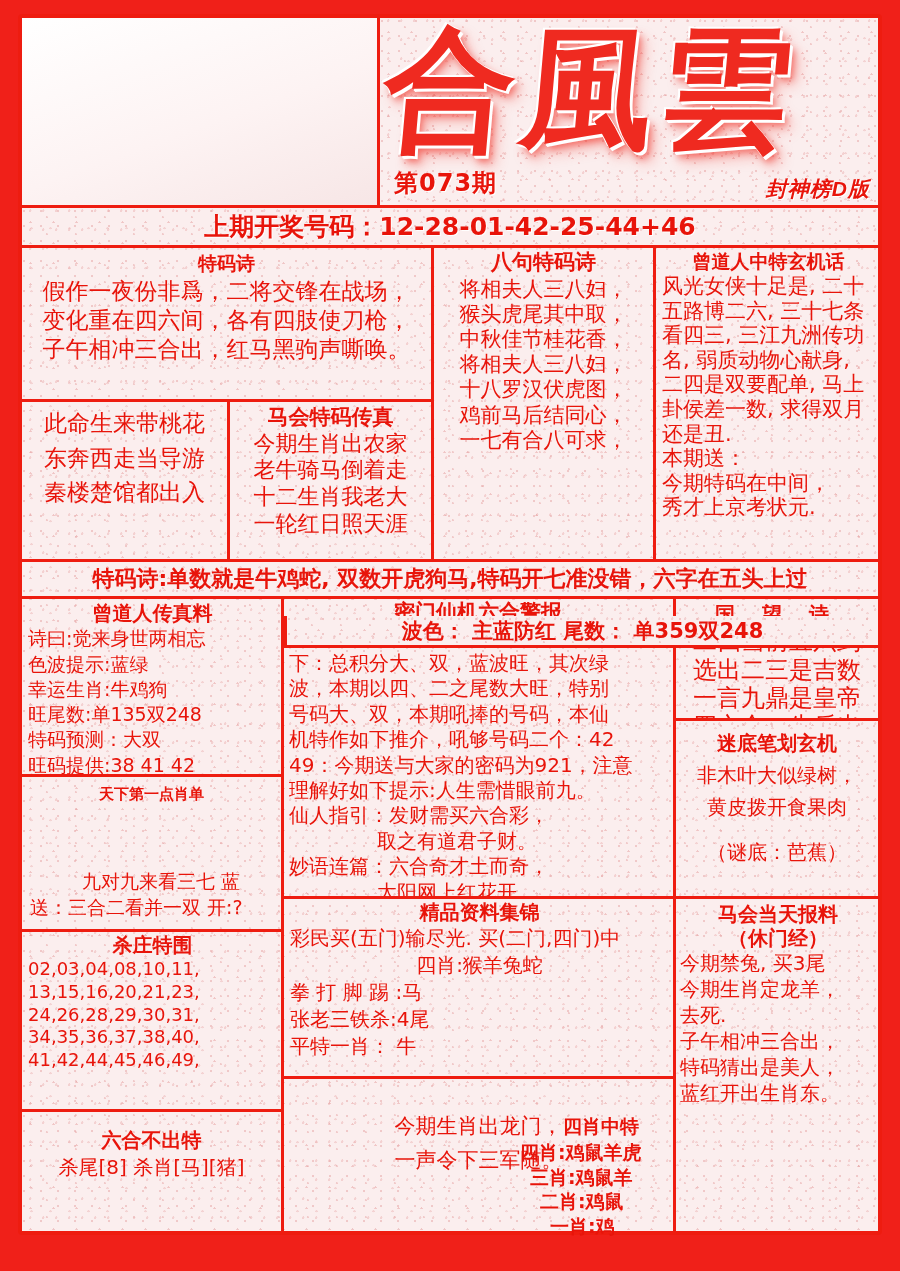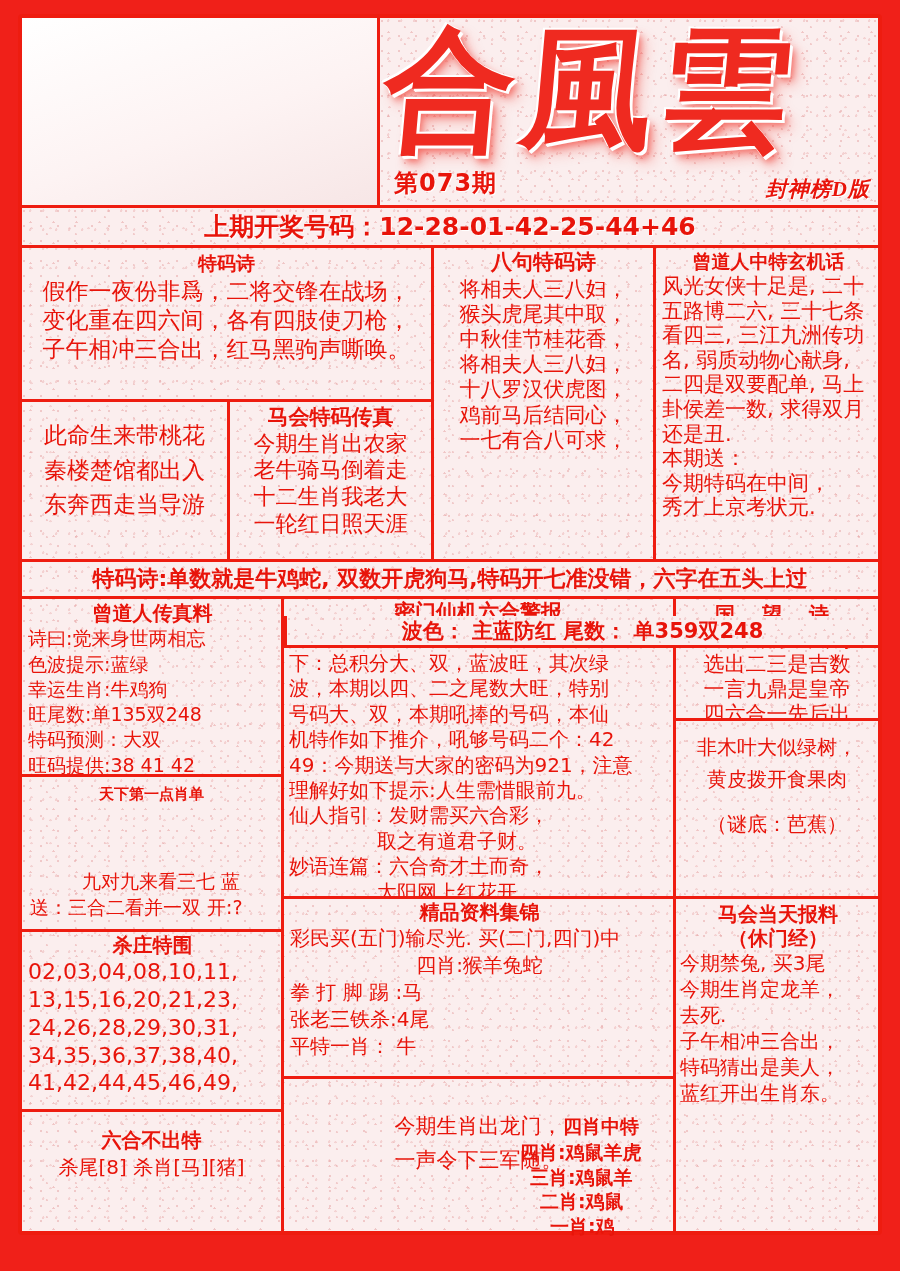--- a/index.html
+++ b/index.html
@@ -94,21 +94,21 @@
     text-shadow: 1px 1px 0 #fff;
   }
   .edition {
     position: absolute;
     right: 8px;
     bottom: 2px;
     font-size: 21px;
     font-weight: 700;
     font-style: italic;
     color: #e8140a;
-    font-family: Liberation Serif, serif;
+    font-family: Liberation Sans, sans-serif;
     text-shadow: 1px 1px 0 #fff;
     letter-spacing: 1px;
   }
   
   .lastdraw {
     flex: 0 0 40px;
     box-sizing: border-box;
     border-bottom: 3px solid #ee1c10;
     display: flex;
     align-items: center;
@@ -145,21 +145,21 @@
   .colA2 { width: 222px; flex: 0 0 222px; }
   .colA3 { flex: 1 1 auto; }
 
   .cellA1a { flex: 0 0 154px; padding-top: 4px; }
   .cellA1a .ttl { font-size: 19px; margin-bottom: 2px; }
   .cellA1a .ln  { font-size: 23px; text-align: center; }
 
   .cellA1b { flex: 1 1 auto; display: flex; }
   .cellA1b .half {
     box-sizing: border-box;
-    padding-top: 16px;
+    padding-top: 4px;
   }
   .half-l { width: 208px; flex: 0 0 208px; border-right: 3px solid #ee1c10; }
   .half-r { flex: 1 1 auto; padding-top: 3px !important; }
   .half-l .ln { font-size: 23px; text-align: center; line-height: 1.5; }
   .half-r .ttl { font-size: 21px; }
   .half-r .ln  { font-size: 22px; text-align: center; line-height: 1.22; }
 
   .colA2 .ttl { font-size: 21px; margin: 2px 0 1px; }
   .colA2 .ln  { font-size: 21px; text-align: center; line-height: 1.2; }
 
@@ -185,21 +185,21 @@
   .b1-zdr .ttl { font-size: 20px; margin-bottom: 1px; }
   .b1-zdr .ln  { font-size: 19px; text-align: left; line-height: 1.33; }
 
   .b1-tx { flex: 0 0 155px; padding-top: 8px; position: relative; }
   .b1-tx .ttl { font-size: 15px; }
   .b1-tx .l1 { position:absolute; left: 60px; bottom: 34px; font-size: 19px; white-space: nowrap; }
   .b1-tx .l2 { position:absolute; left: 8px;  bottom: 8px;  font-size: 19px; white-space: nowrap; }
 
   .b1-sz { flex: 0 0 180px; padding: 1px 4px 0 6px; }
   .b1-sz .ttl { font-size: 20px; margin-bottom: 1px; }
-  .b1-sz .ln  { font-size: 22px; text-align: left; line-height: 1.26; }
+  .b1-sz .ln  { font-size: 18px; text-align: left; line-height: 1.26; }
 
   .b1-lh { flex: 1 1 auto; padding-top: 16px; }
   .b1-lh .ttl { font-size: 20px; margin-bottom: 3px; }
   .b1-lh .ln  { font-size: 20px; text-align: center; }
 
   
   .b2-mm { flex: 0 0 300px; padding: 1px 6px 0 5px; }
   .b2-mm .ttl { font-size: 21px; margin-bottom: 0px; }
   .b2-mm .ln  { font-size: 20px; text-align: left; line-height: 1.27; }
   .b2-mm .ind { padding-left: 88px; }
@@ -208,21 +208,21 @@
   .b2-jp .ttl { font-size: 20px; margin-bottom: 1px; }
   .b2-jp .ln  { font-size: 20px; text-align: left; line-height: 1.35; }
   .b2-jp .ctr { text-align: center; }
 
   .b2-lm { flex: 1 1 auto; display:flex; align-items:center; justify-content:center; padding-bottom: 22px;}
   .b2-lm .ln { font-size: 21px; text-align: center; line-height: 1.6; }
 
   
   .b3-gw { flex: 0 0 122px; padding-top: 3px; }
   .b3-gw .ttl { font-size: 20px; letter-spacing: 10px; margin-bottom: 1px; }
-  .b3-gw .ln  { font-size: 21px; text-align: center; line-height: 1.18; }
+  .b3-gw .ln  { font-size: 24px; text-align: center; line-height: 1.18; }
 
   .b3-md { flex: 0 0 178px; padding-top: 10px; }
   .b3-md .ttl { font-size: 20px; margin-bottom: 4px; }
   .b3-md .ln  { font-size: 20px; text-align: center; line-height: 1.6; }
   .b3-md .ans { margin-top: 16px; font-size: 20px; text-align: center; }
 
   .b3-mh { flex: 1 1 auto; padding: 4px 2px 0 4px; }
   .b3-mh .ttl { font-size: 20px; line-height: 1.18; }
   .b3-mh .ln  { font-size: 20px; text-align: left; line-height: 1.3; }
 </style>
@@ -250,22 +250,22 @@
       <div class="colA1 cell bdr">
         <div class="cell cellA1a bdb">
           <div class="ttl">特码诗</div>
           <div class="ln">假作一夜份非爲，二将交锋在战场，</div>
           <div class="ln">变化重在四六间，各有四肢使刀枪，</div>
           <div class="ln">子午相冲三合出，红马黑驹声嘶唤。</div>
         </div>
         <div class="cellA1b">
           <div class="half half-l cell">
             <div class="ln">此命生来带桃花</div>
+            <div class="ln">东奔西走当导游</div>
             <div class="ln">秦楼楚馆都出入</div>
-            <div class="ln">东奔西走当导游</div>
           </div>
           <div class="half half-r cell">
             <div class="ttl">马会特码传真</div>
             <div class="ln">今期生肖出农家</div>
             <div class="ln">老牛骑马倒着走</div>
             <div class="ln">十二生肖我老大</div>
             <div class="ln">一轮红日照天涯</div>
           </div>
         </div>
       </div>
@@ -370,20 +370,21 @@
       <div class="colB3 cell">
         <div class="cell b3-gw bdb">
           <div class="ttl">国 望 诗</div>
           <div class="ln">二四当前五六到</div>
           <div class="ln">选出二三是吉数</div>
           <div class="ln">一言九鼎是皇帝</div>
           <div class="ln">四六合一先后出</div>
         </div>
 
         <div class="cell b3-md bdb">
+          <div class="ttl">迷底笔划玄机</div>
           <div class="ln">非木叶大似绿树，</div>
           <div class="ln">黄皮拨开食果肉</div>
           <div class="ans">（谜底：芭蕉）</div>
         </div>
 
         <div class="cell b3-mh">
           <div class="ttl">马会当天报料</div>
           <div class="ttl">（休门经）</div>
           <div class="ln">今期禁兔, 买3尾</div>
           <div class="ln">今期生肖定龙羊，</div>

